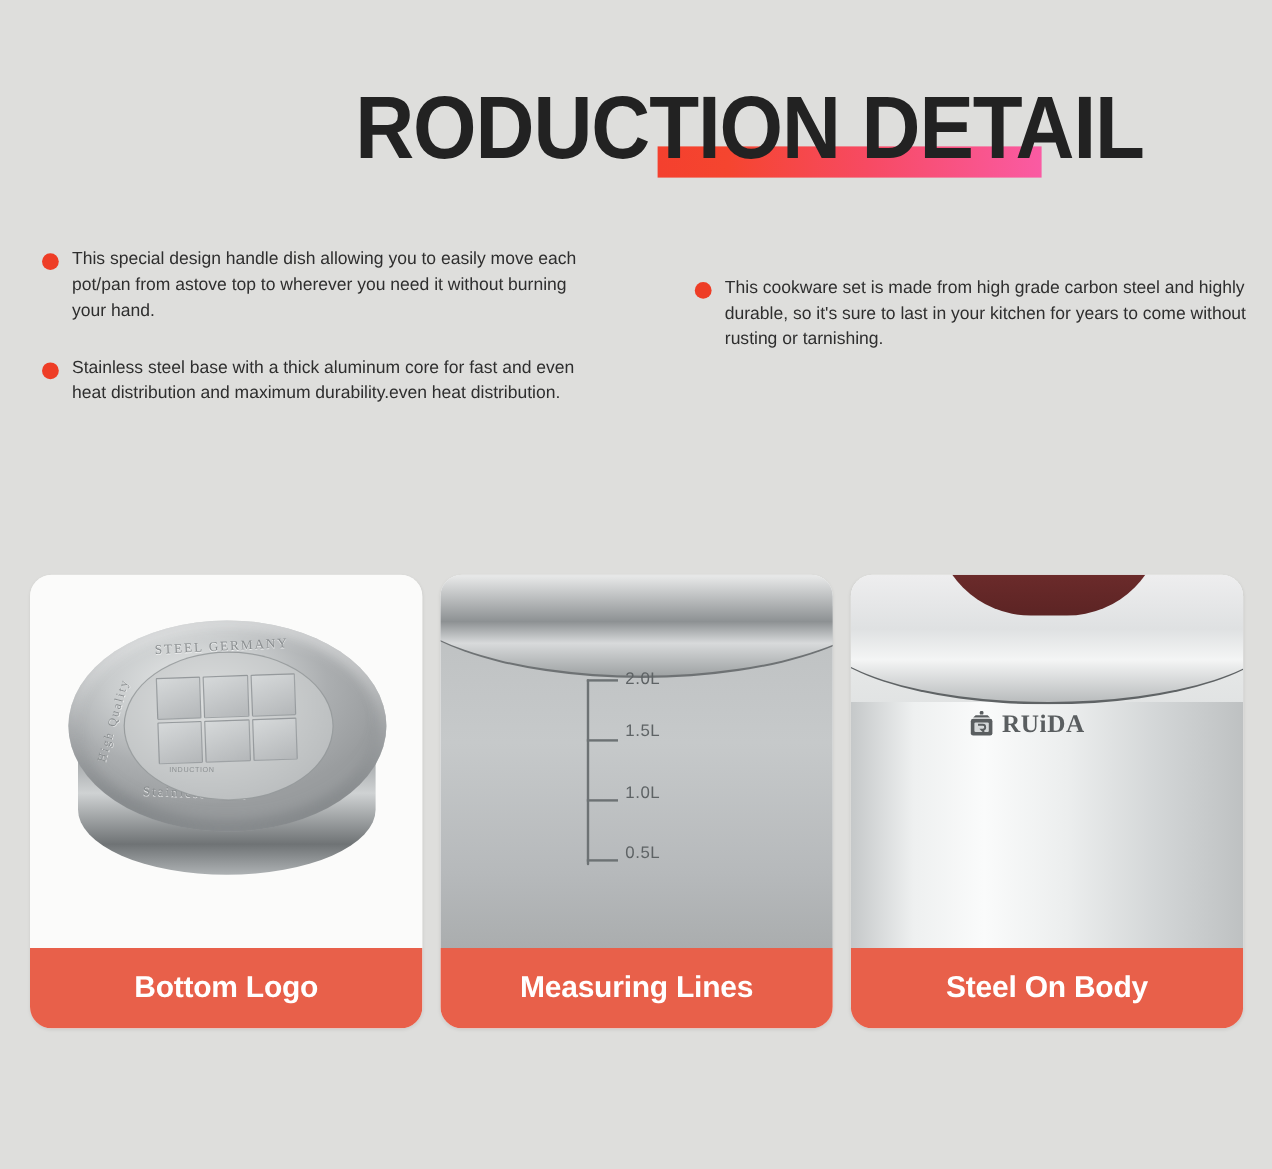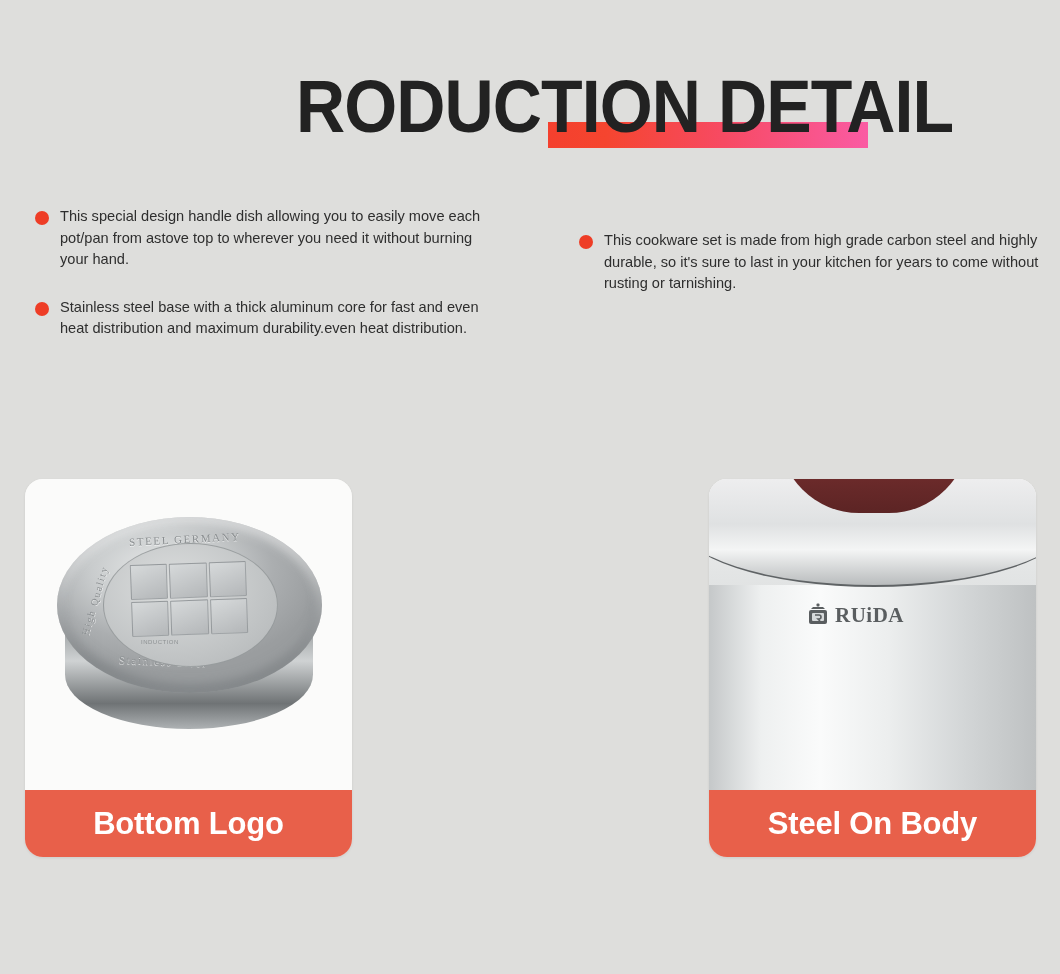--- a/index.html
+++ b/index.html
@@ -123,21 +123,21 @@
     overflow: hidden;
   }
   .card-caption {
     position: absolute;
     left: 0;
     bottom: 0;
     width: 327px;
     height: 67px;
     background: #e8604a;
     color: #ffffff;
-    font-size: 31px;
+    font-size: 25px;
     font-weight: 700;
     display: flex;
     align-items: center;
     justify-content: center;
     letter-spacing: -0.2px;
   }
 
   
   .photo1 { background: #fbfbfa; }
   .pot-bottom {
@@ -298,23 +298,23 @@
     left: 0;
     top: 106px;
     width: 327px;
     height: 205px;
     background:
       linear-gradient(90deg, #c5c8c9 0%, #eef0f0 16%, #fafbfb 34%, #eceeee 55%, #d3d6d7 78%, #bec1c2 100%);
   }
   .brand-logo {
     position: absolute;
     left: 96px;
-    top: 124px;
+    top: 112px;
     display: flex;
-    align-items: flex-start;
+    align-items: flex-end;
     gap: 4px;
   }
   .brand-mark {
     width: 26px;
     height: 24px;
     position: relative;
   }
   .brand-text {
     font-size: 21px;
     font-weight: 700;
@@ -376,20 +376,38 @@
             <div class="emblem-cell"></div>
             <div class="emblem-cell"></div>
           </div>
           <div class="emblem-sub">INDUCTION</div>
         </div>
       </div>
     </div>
     <div class="card-caption">Bottom Logo</div>
   </div>
 
+  <div class="card c2">
+    <div class="card-photo photo2">
+      <div class="lid-top-fill"></div>
+      <div class="lid-rim"></div>
+      <div class="scale">
+        <div class="scale-axis"></div>
+        <div class="tick" style="top:5px;"></div>
+        <div class="tick-label" style="top:5px;">2.0L</div>
+        <div class="tick" style="top:55px;"></div>
+        <div class="tick-label" style="top:48px;">1.5L</div>
+        <div class="tick" style="top:105px;"></div>
+        <div class="tick-label" style="top:100px;">1.0L</div>
+        <div class="tick" style="top:155px;"></div>
+        <div class="tick-label" style="top:150px;">0.5L</div>
+      </div>
+    </div>
+    <div class="card-caption">Measuring Lines</div>
+  </div>
 
   <div class="card c3">
     <div class="card-photo photo3">
       <div class="pot-wall"></div>
       <div class="lid-body">
         <div class="lid-handle-well"></div>
 
       </div>
       <div class="brand-logo">
         <span class="brand-mark">

